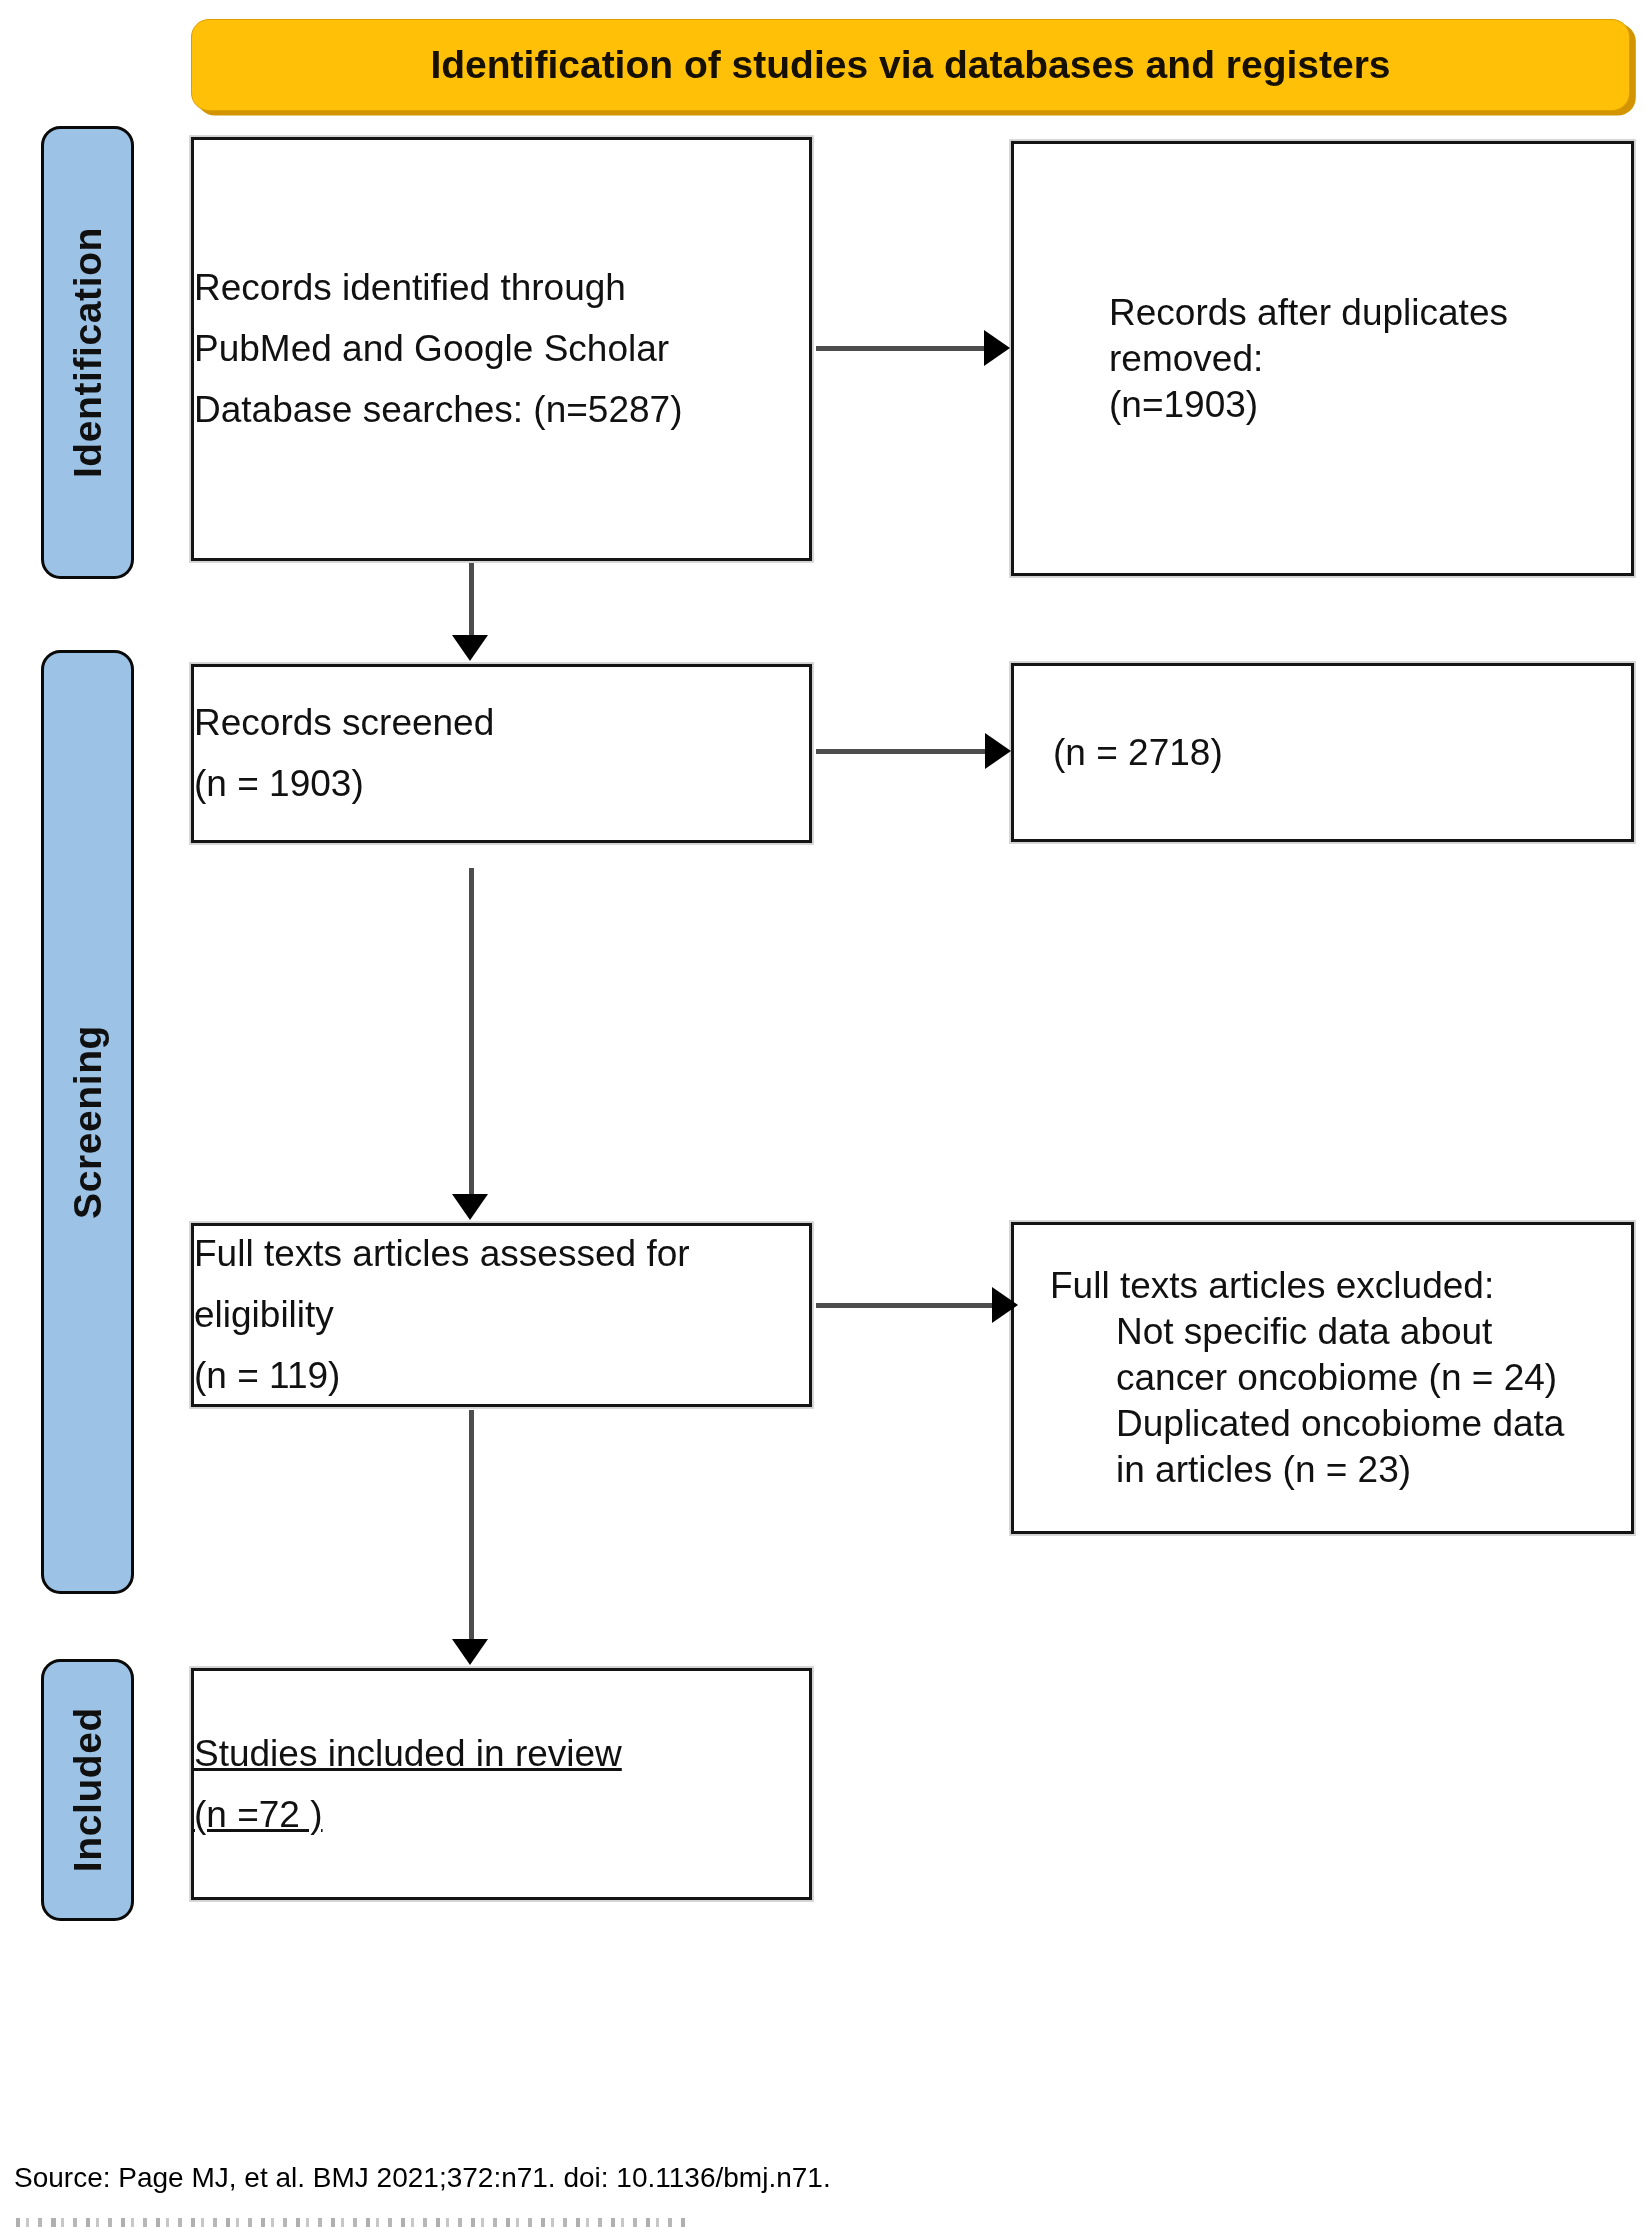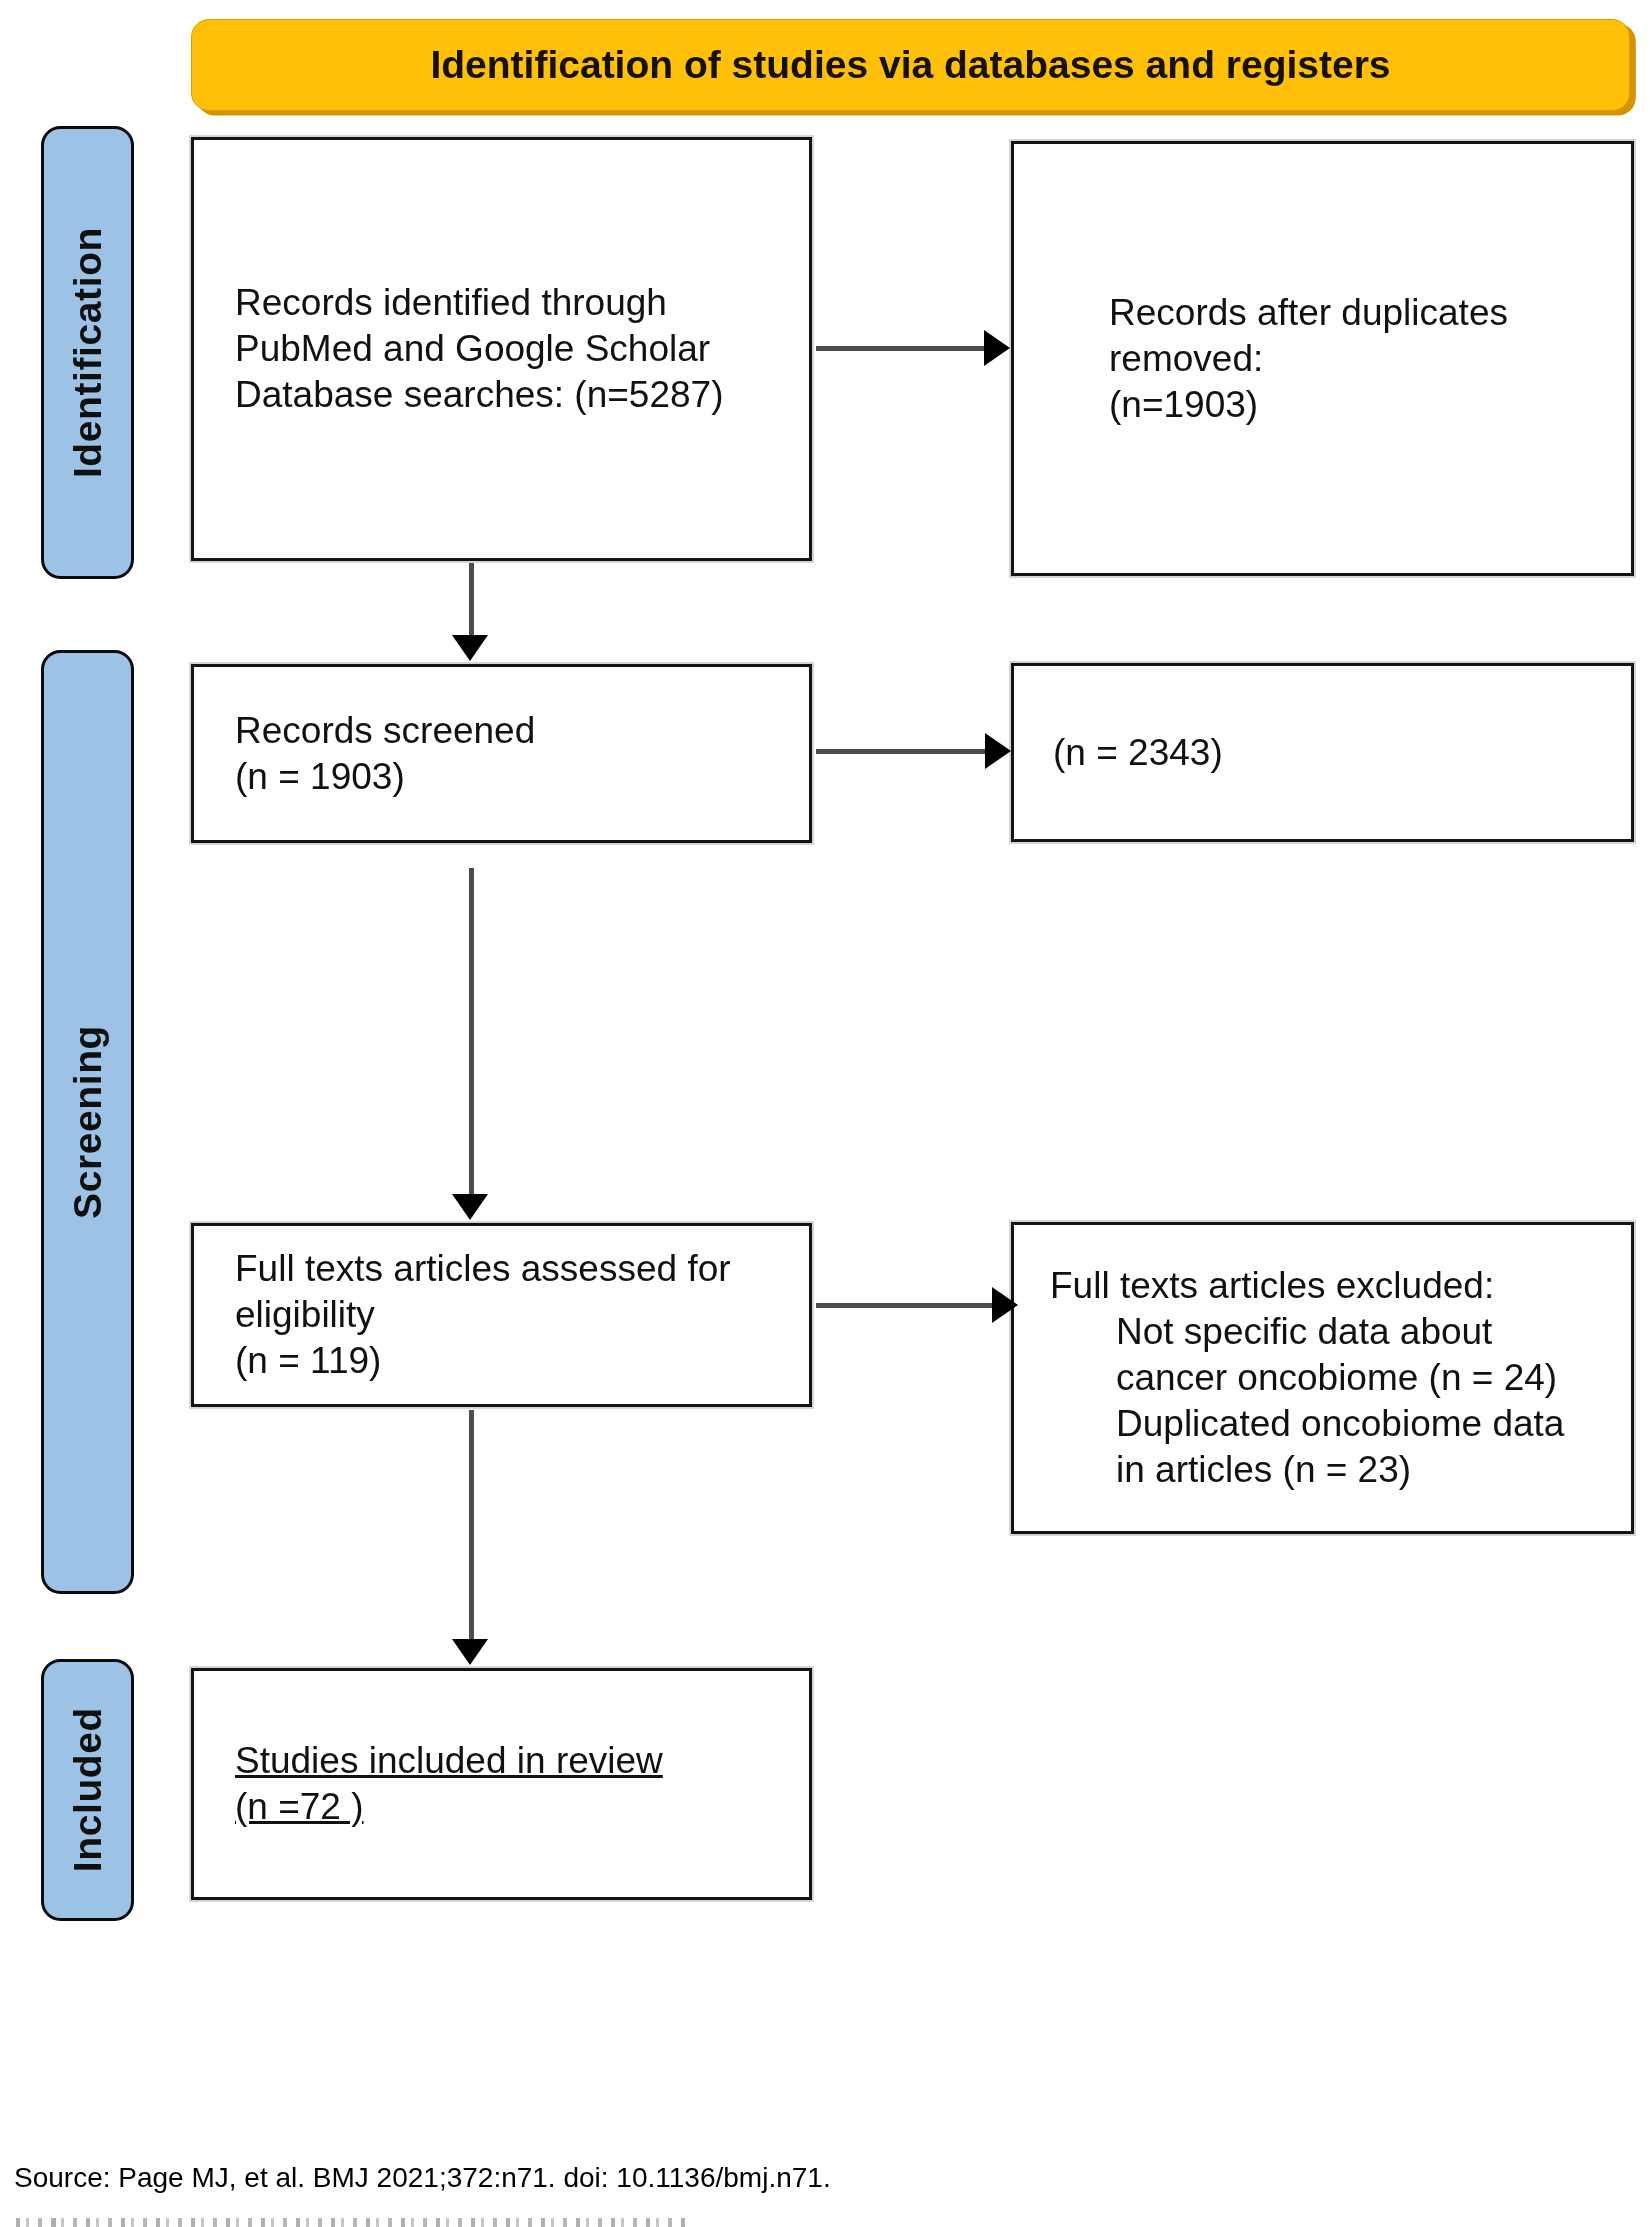--- a/index.html
+++ b/index.html
@@ -34,21 +34,21 @@
   .stage.s3{top:1659px;height:262px;}
   .fbox{
     position:absolute;background:#ffffff;
     border:3.9px solid var(--box-border);
     box-shadow:0 0 0 1.9px rgba(155,155,155,.45);
     display:flex;flex-direction:column;justify-content:center;
     font-size:37px;line-height:46px;
   }
   .fbox .ln{white-space:nowrap;}
   .fbox .ln.indent{padding-left:66px;}
-  .col-l{left:191px;width:621px;padding-left:41px;padding-right:13px;}
+  .col-l{left:191px;width:621px;padding-right:13px;gap:15px;}
   .col-r{left:1011px;width:623px;padding-right:13px;}
   .b1{top:137px;height:424px;}
   .b2{top:664px;height:179px;}
   .b3{top:1223px;height:184px;}
   .b4{top:1668px;height:232px;text-decoration:underline;}
   .r1{top:141px;height:435px;padding-left:95px;}
   .r2{top:663px;height:179px;padding-left:39px;}
   .r3{top:1222px;height:312px;padding-left:36px;}
   .arrow{position:absolute;}
   .arrow.h{height:36px;}
@@ -102,21 +102,21 @@
   <div class="ln">removed:</div>
   <div class="ln">(n=1903)</div>
 </div>
 
 <div class="fbox col-l b2">
   <div class="ln">Records screened</div>
   <div class="ln">(n = 1903)</div>
 </div>
 
 <div class="fbox col-r r2">
-  <div class="ln">(n = 2343)</div>
+  <div class="ln">(n = 2718)</div>
 </div>
 
 <div class="fbox col-l b3">
   <div class="ln">Full texts articles assessed for</div>
   <div class="ln">eligibility</div>
   <div class="ln">(n = 119)</div>
 </div>
 
 <div class="fbox col-r r3">
   <div class="ln">Full texts articles excluded:</div>

